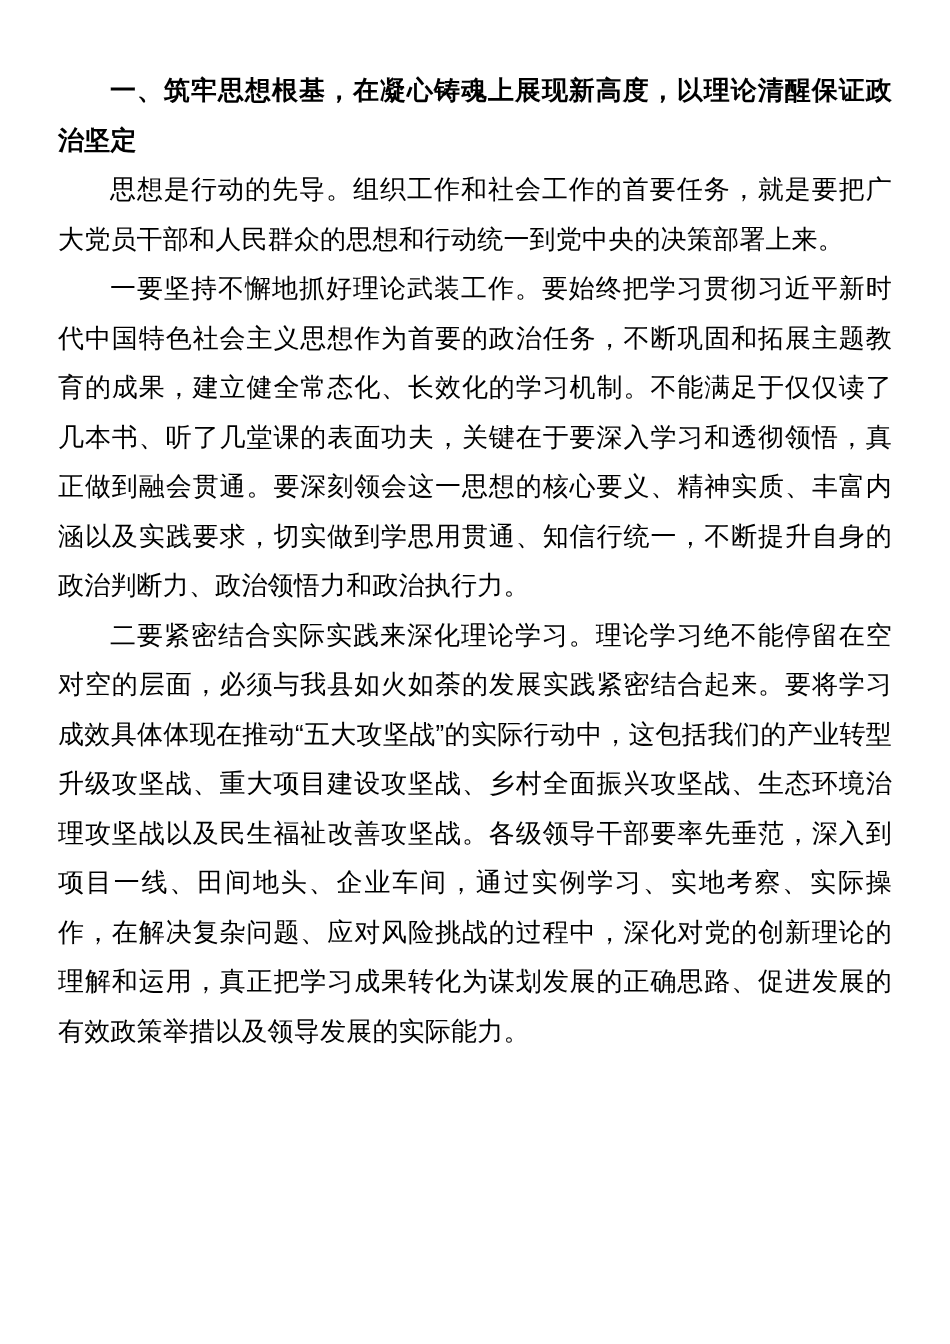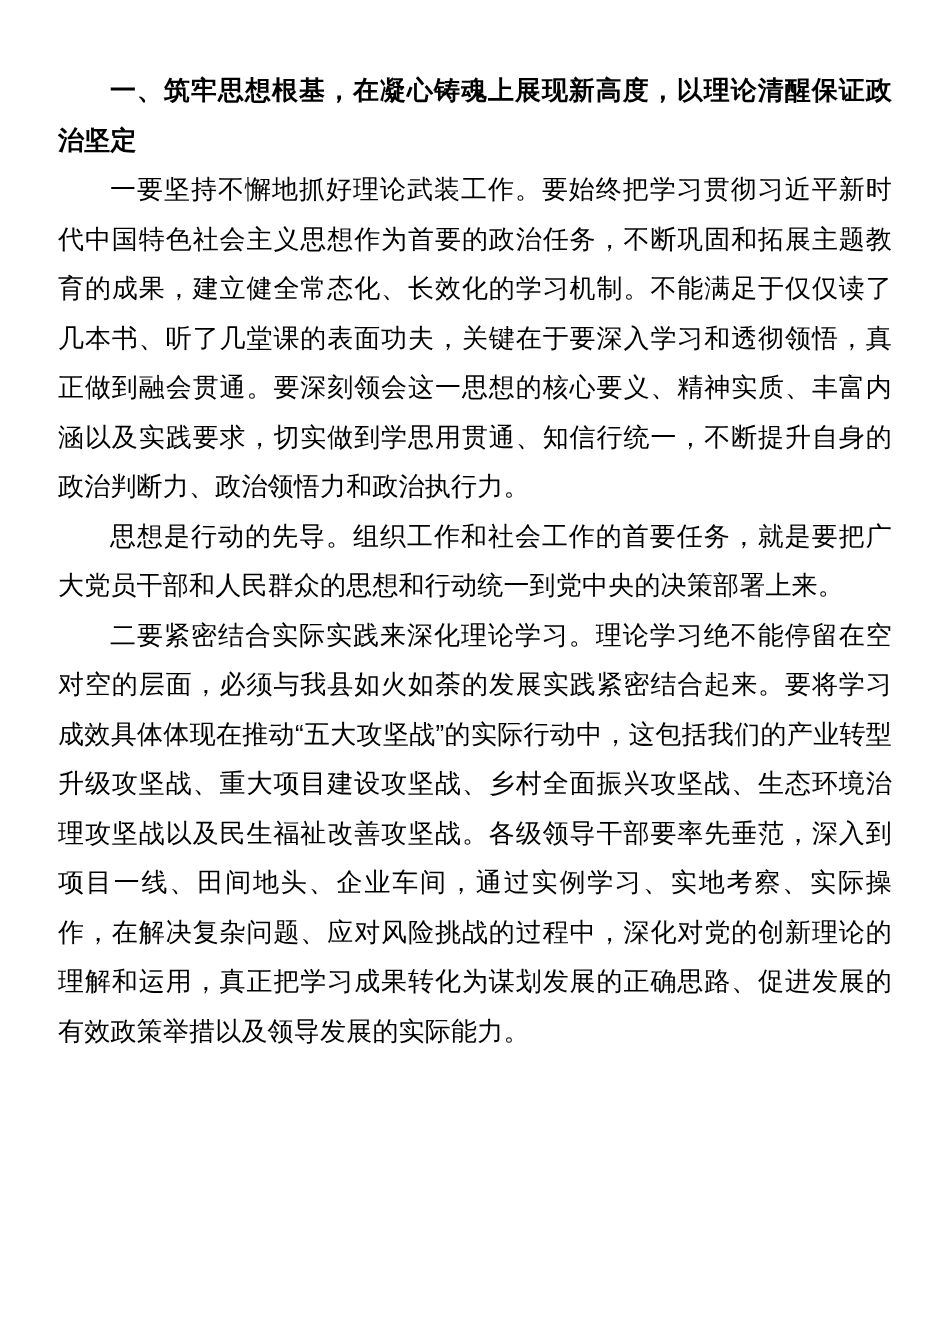--- a/index.html
+++ b/index.html
@@ -33,16 +33,16 @@
   }
   .heading {
     font-weight: bold;
   }
 </style>
 </head>
 <body>
 
 <div class="page">
   <h1 class="heading">一、筑牢思想根基，在凝心铸魂上展现新高度，以理论清醒保证政治坚定</h1>
+  <p class="para">思想是行动的先导。组织工作和社会工作的首要任务，就是要把广大党员干部和人民群众的思想和行动统一到党中央的决策部署上来。</p>
   <p class="para">一要坚持不懈地抓好理论武装工作。要始终把学习贯彻习近平新时代中国特色社会主义思想作为首要的政治任务，不断巩固和拓展主题教育的成果，建立健全常态化、长效化的学习机制。不能满足于仅仅读了几本书、听了几堂课的表面功夫，关键在于要深入学习和透彻领悟，真正做到融会贯通。要深刻领会这一思想的核心要义、精神实质、丰富内涵以及实践要求，切实做到学思用贯通、知信行统一，不断提升自身的政治判断力、政治领悟力和政治执行力。</p>
-  <p class="para">思想是行动的先导。组织工作和社会工作的首要任务，就是要把广大党员干部和人民群众的思想和行动统一到党中央的决策部署上来。</p>
   <p class="para">二要紧密结合实际实践来深化理论学习。理论学习绝不能停留在空对空的层面，必须与我县如火如荼的发展实践紧密结合起来。要将学习成效具体体现在推动“五大攻坚战”的实际行动中，这包括我们的产业转型升级攻坚战、重大项目建设攻坚战、乡村全面振兴攻坚战、生态环境治理攻坚战以及民生福祉改善攻坚战。各级领导干部要率先垂范，深入到项目一线、田间地头、企业车间，通过实例学习、实地考察、实际操作，在解决复杂问题、应对风险挑战的过程中，深化对党的创新理论的理解和运用，真正把学习成果转化为谋划发展的正确思路、促进发展的有效政策举措以及领导发展的实际能力。</p>
 </div>
 
 </body></html>

